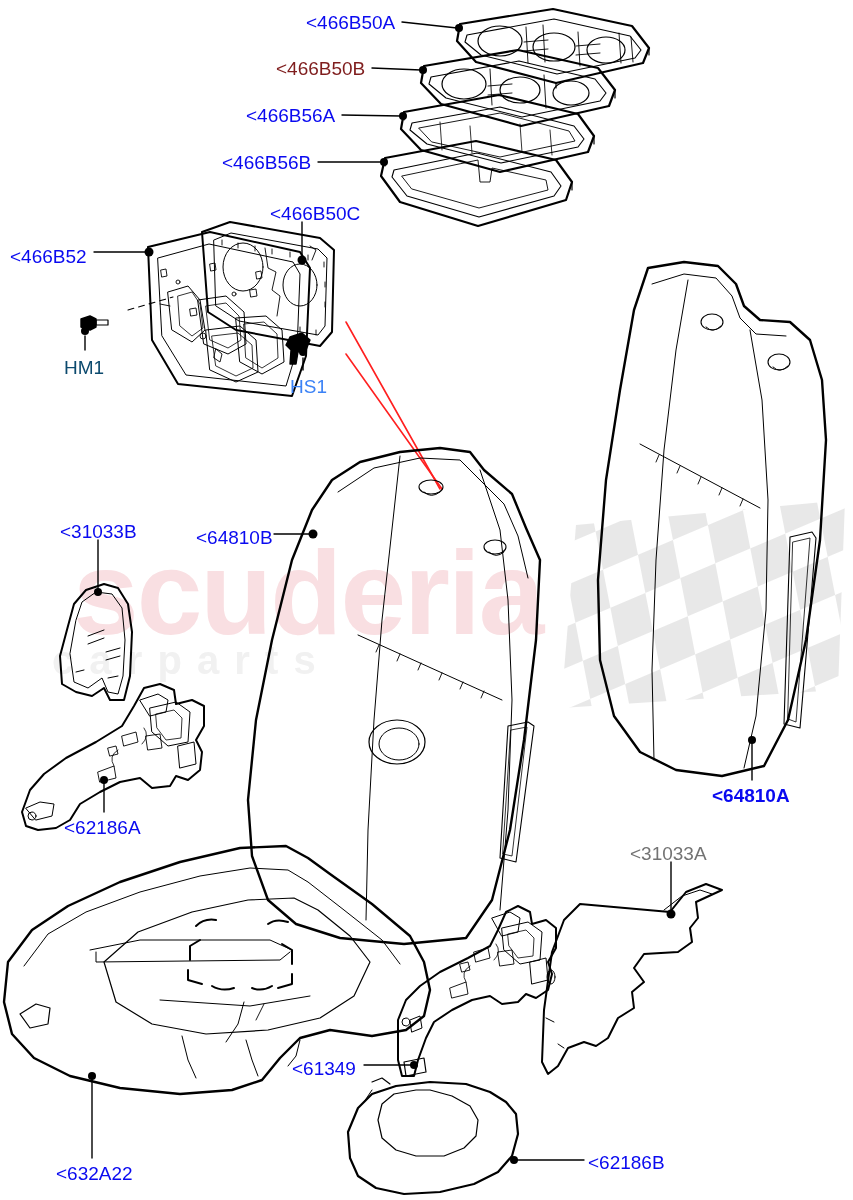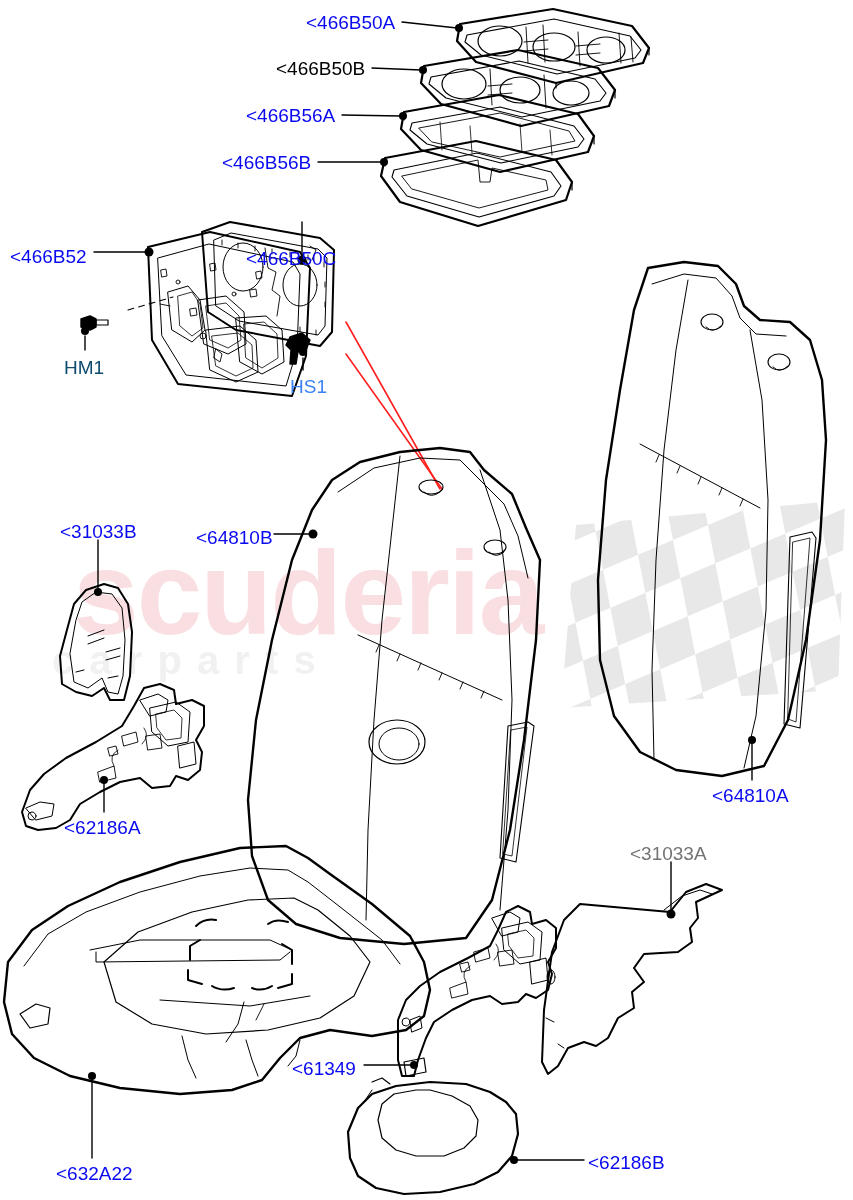--- a/index.html
+++ b/index.html
@@ -345,30 +345,30 @@
       <path d="M92,1158 L92,1078"></path>
         <circle cx="92" cy="1076" r="4" fill="#000" stroke="none"></circle>
 
       <path d="M584,1160 L516,1160"></path>
         <circle cx="514" cy="1160" r="4" fill="#000" stroke="none"></circle>
     </g>
   </svg>
 
   <div id="labels">
       <div class="lbl" style="left: 306px; top: 12px; color: rgb(10, 10, 240);">&lt;466B50A</div>
-      <div class="lbl" style="left: 276px; top: 58px; color: #000000;">&lt;466B50B</div>
+      <div class="lbl" style="left: 276px; top: 58px; color: #7f1d1d;">&lt;466B50B</div>
       <div class="lbl" style="left: 246px; top: 105px; color: rgb(10, 10, 240); text-align: center;">&lt;466B56A</div>
       <div class="lbl" style="left: 222px; top: 152px; color: rgb(10, 10, 240);">&lt;466B56B</div>
-      <div class="lbl" style="left: 246px; top: 203px; color: rgb(10, 10, 240); margin-top: 45px;">&lt;466B50C</div>
+      <div class="lbl" style="left: 270px; top: 203px; color: rgb(10, 10, 240);">&lt;466B50C</div>
       <div class="lbl" style="left: 10px; top: 246px; color: rgb(10, 10, 240);">&lt;466B52</div>
       <div class="lbl" style="left: 64px; top: 357px; color: #0c4a6e;">HM1</div>
       <div class="lbl" style="left: 290px; top: 376px; color: #3b82f6;">HS1</div>
       <div class="lbl" style="left: 60px; top: 521px; color: rgb(10, 10, 240);">&lt;31033B</div>
       <div class="lbl" style="left: 196px; top: 527px; color: rgb(10, 10, 240);">&lt;64810B</div>
       <div class="lbl" style="left: 64px; top: 817px; color: rgb(10, 10, 240);">&lt;62186A</div>
-      <div class="lbl" style="left: 712px; top: 785px; color: rgb(10, 10, 240);">&lt;64810A</div>
+      <div class="lbl" style="left: 712px; top: 785px; color: rgb(10, 10, 240); font-weight: bold;">&lt;64810A</div>
       <div class="lbl" style="left: 630px; top: 843px; color: #737373;">&lt;31033A</div>
       <div class="lbl" style="left: 292px; top: 1058px; color: rgb(10, 10, 240);">&lt;61349</div>
       <div class="lbl" style="left: 56px; top: 1163px; color: rgb(10, 10, 240);">&lt;632A22</div>
       <div class="lbl" style="left: 588px; top: 1152px; color: rgb(10, 10, 240);">&lt;62186B</div>
     </div>
 
 </div>
 
 </body></html>

